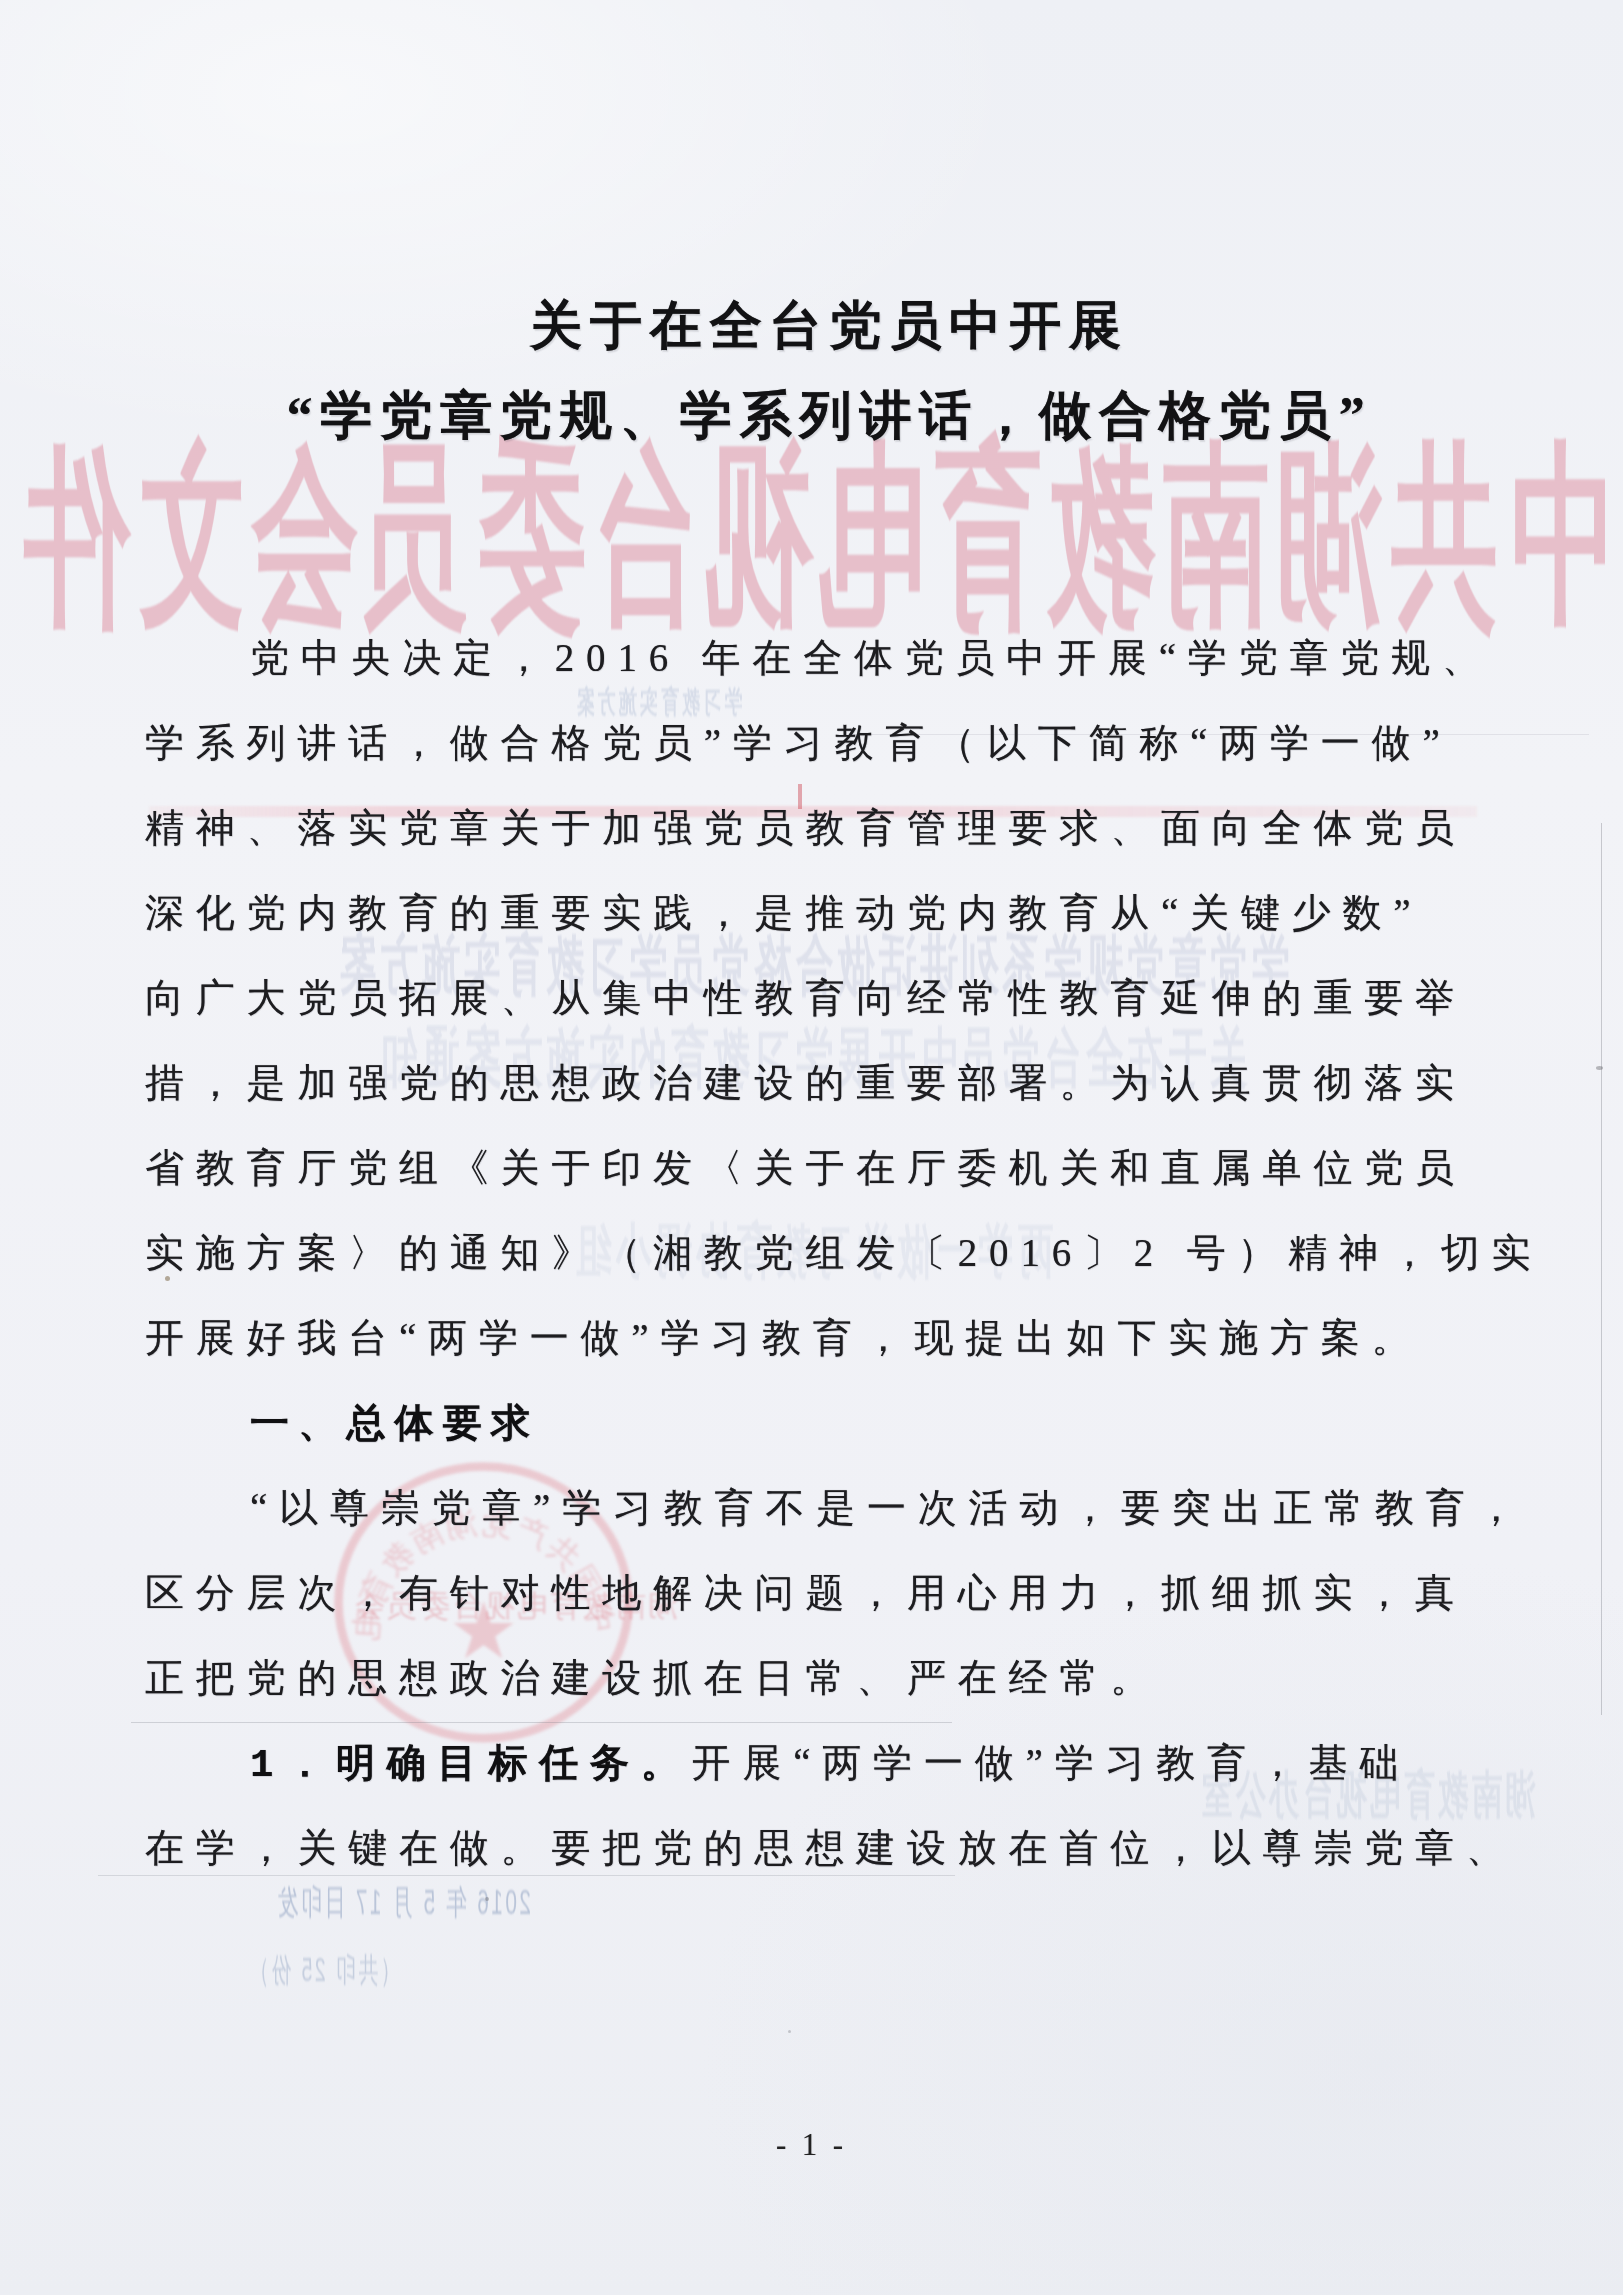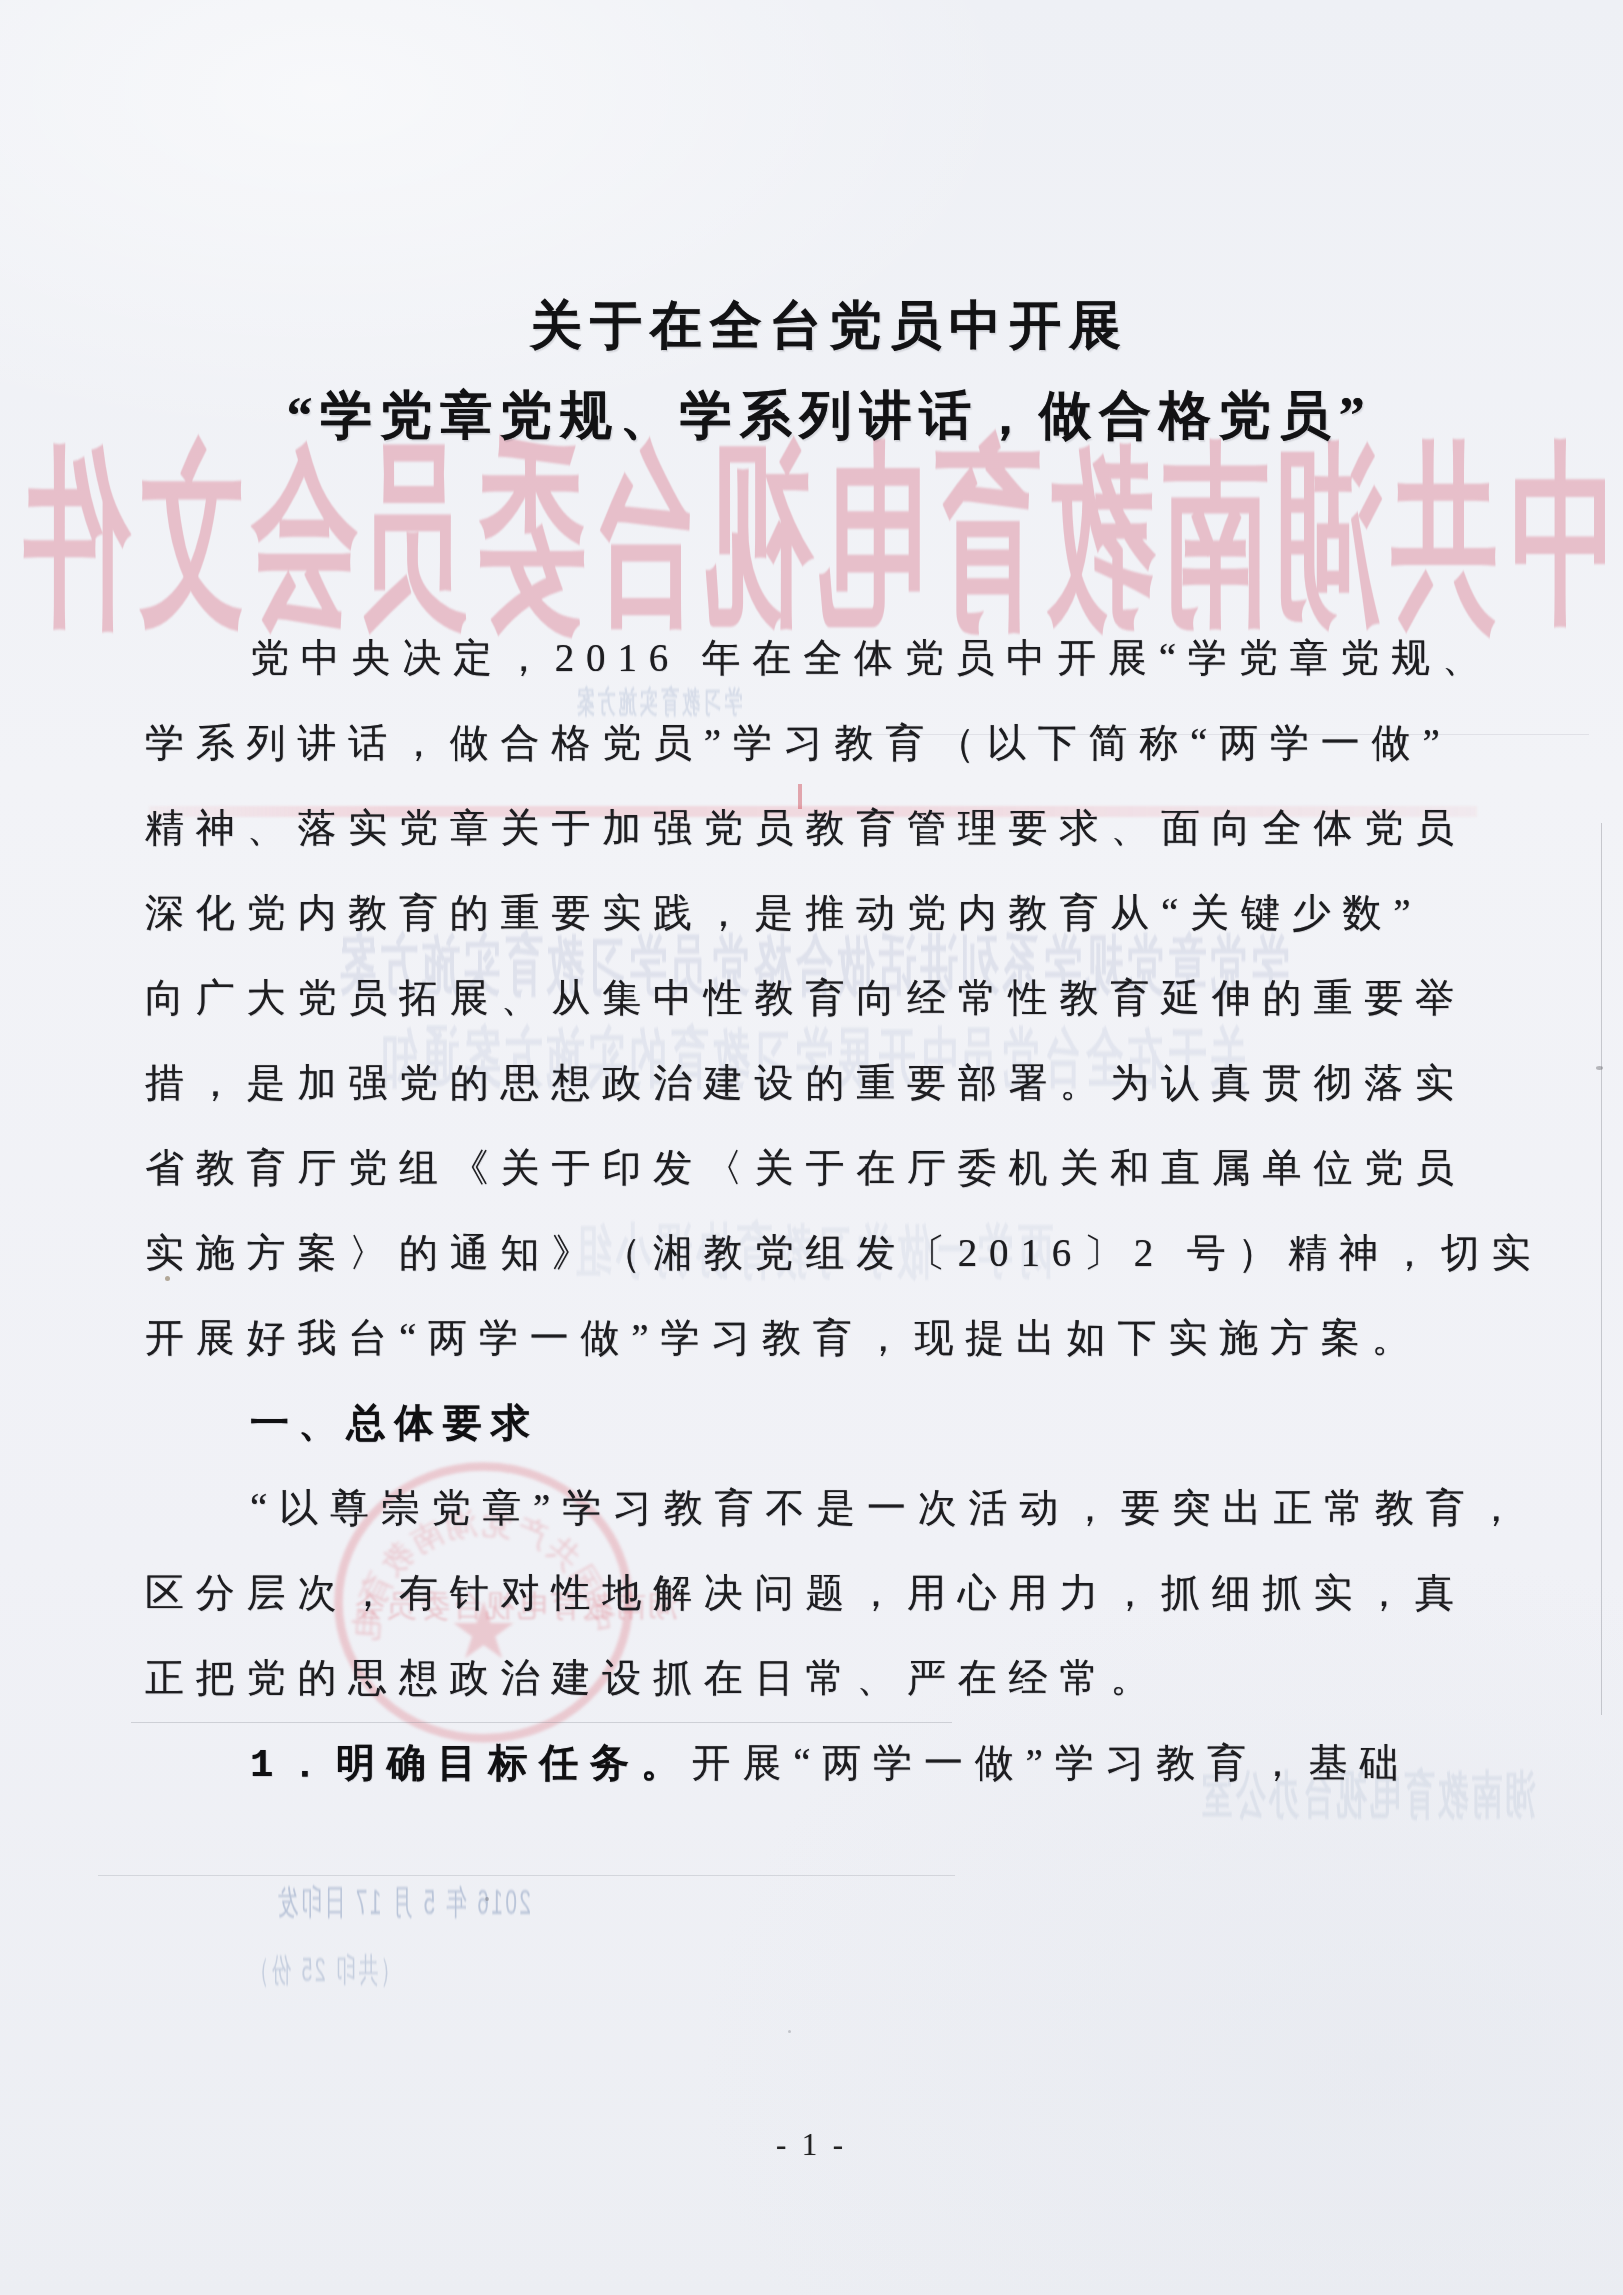--- a/index.html
+++ b/index.html
@@ -132,20 +132,21 @@
       <div class="line"><span>向广大党员拓展、从集中性教育向经常性教育延伸的重要举</span></div>
       <div class="line"><span>措，是加强党的思想政治建设的重要部署。为认真贯彻落实</span></div>
       <div class="line"><span>省教育厅党组《关于印发〈关于在厅委机关和直属单位党员</span></div>
       <div class="line"><span>实施方案〉的通知》（湘教党组发〔2016〕2 号）精神，切实</span></div>
       <div class="line"><span>开展好我台“两学一做”学习教育，现提出如下实施方案。</span></div>
       <div class="line heading indent"><span>一、总体要求</span></div>
       <div class="line indent"><span>“以尊崇党章”学习教育不是一次活动，要突出正常教育，</span></div>
       <div class="line"><span>区分层次，有针对性地解决问题，用心用力，抓细抓实，真</span></div>
       <div class="line"><span>正把党的思想政治建设抓在日常、严在经常。</span></div>
       <div class="line indent"><b>1．明确目标任务。</b><span>开展“两学一做”学习教育，基础</span></div>
+      <div class="line"><span>在学，关键在做。要把党的思想建设放在首位，以尊崇党章、</span></div>
     </div>
 
   <div id="page-number">- 1 -</div>
 
   <div class="crease" id="crease-1"></div>
   <div class="crease" id="crease-2"></div>
   <div class="crease" id="crease-3"></div>
   <div class="crease" id="edge-line"></div>
   <div class="speck" id="speck-1"></div>
   <div class="speck" id="speck-2"></div>

